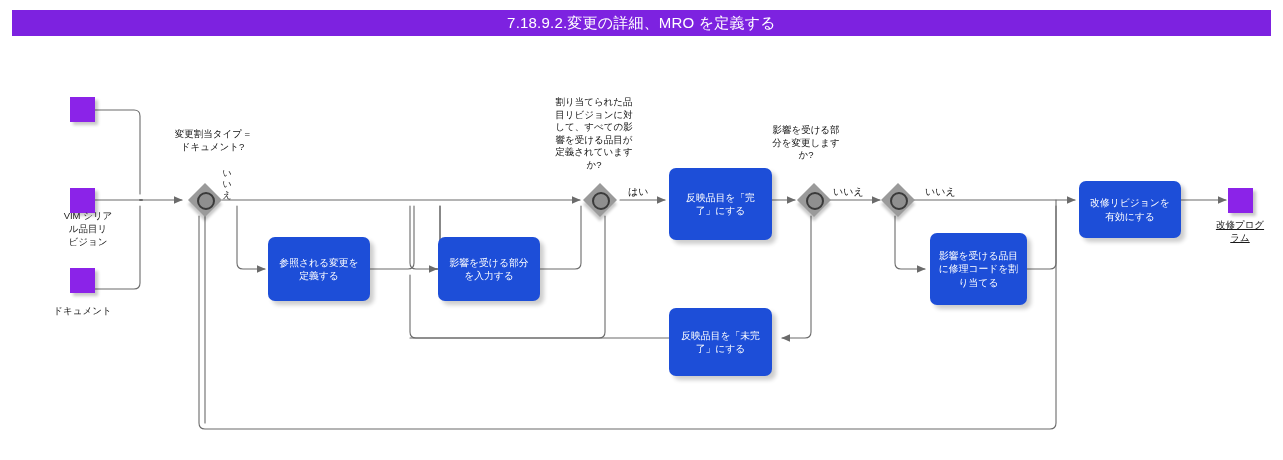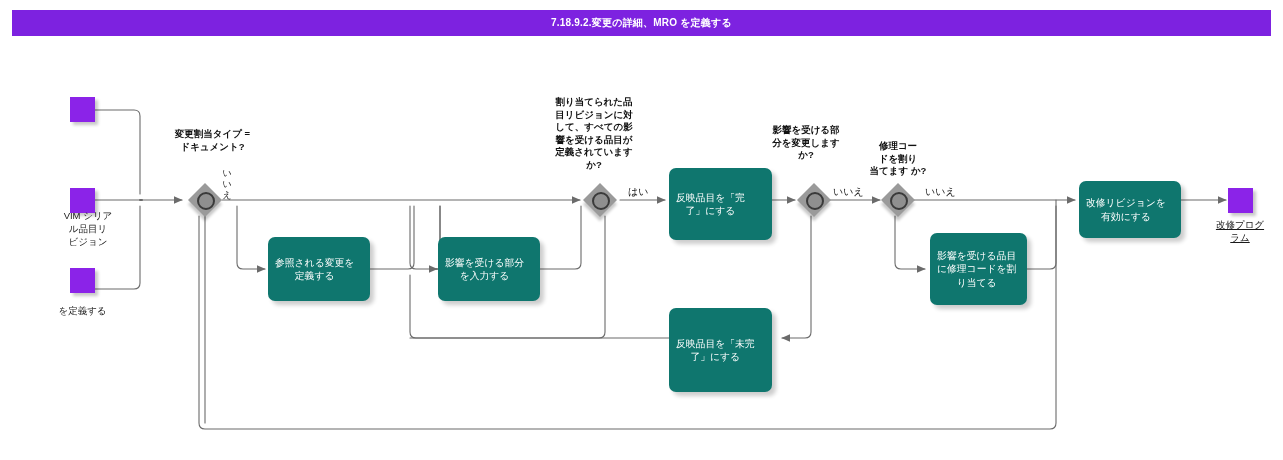--- a/index.html
+++ b/index.html
@@ -5,51 +5,51 @@
   html,body{margin:0;padding:0;background:#ffffff;}
   body{font-family:"Liberation Sans","DejaVu Sans",sans-serif;}
   #canvas{position:relative;width:1283px;height:460px;background:#ffffff;overflow:hidden;}
 
   
   .titlebar{
     position:absolute;left:12px;top:10px;width:1259px;height:26px;
     background:#7d22e0;display:flex;align-items:center;justify-content:center;
   }
   .titlebar .txt{
-    color:#ffffff;font-size:10px;font-weight:bold;letter-spacing:.2px;
+    color:#ffffff;font-size:15px;font-weight:normal;letter-spacing:.2px;
     font-family:"Liberation Sans","DejaVu Sans",sans-serif;
   }
 
   
   #wires{position:absolute;left:0;top:0;width:1283px;height:460px;}
 
   
   .dataobj{position:absolute;width:25px;height:25px;background:#8b23e8;
            box-shadow:3px 3px 3px rgba(0,0,0,.22);}
   .dlabel{position:absolute;text-align:center;font-size:9.5px;color:#1a1a1a;
           line-height:13px;font-family:"Liberation Sans","DejaVu Sans",sans-serif;}
 
   
-  .proc{position:absolute;background:#0f766e;border-radius:7px;
+  .proc{position:absolute;background:#1d4ed8;border-radius:7px;
         box-shadow:4px 4px 4px rgba(0,0,0,.20);
-        display:flex;align-items:center;text-align:center;}
+        display:flex;align-items:center;justify-content:center;text-align:center;}
   .proc span{color:#ffffff;font-size:9.8px;line-height:13.5px;padding:0 7px;
              font-family:"Liberation Sans","DejaVu Sans",sans-serif;}
 
   
   .dec{position:absolute;width:34px;height:34px;}
   .dec .dia{position:absolute;left:0;top:0;width:24px;height:24px;margin:5px;
             background:#9a9a9a;transform:rotate(45deg);
             box-shadow:3px 3px 3px rgba(0,0,0,.22);}
   .dec .ring{position:absolute;left:9px;top:9px;width:14px;height:14px;
              border:2.4px solid #3a3a3a;border-radius:50%;background:#8f8f8f;}
 
   
   .qlabel{position:absolute;text-align:center;font-size:9.5px;color:#111111;
-          line-height:12.5px;font-family:"Liberation Sans","DejaVu Sans",sans-serif;font-weight:bold;}
+          line-height:12.5px;font-family:"Liberation Sans","DejaVu Sans",sans-serif;}
   .elabel{position:absolute;font-size:10px;color:#111111;line-height:12px;
           font-family:"Liberation Sans","DejaVu Sans",sans-serif;}
   .vlabel{position:absolute;font-size:9px;color:#111111;line-height:11px;
           width:10px;text-align:center;
           font-family:"Liberation Sans","DejaVu Sans",sans-serif;}
 </style>
 </head>
 <body>
 
 <div id="canvas">
@@ -112,21 +112,21 @@
       <path d="M205,216 V423"></path>
     </g>
   </svg>
 
   <div class="dataobj" style="left:70px;top:97px;"></div>
 
   <div class="dataobj" style="left:70px;top:188px;"></div>
   <div class="dlabel" style="left:38px;top:209px;width:100px;">VIM シリア<br>ル品目リ<br>ビジョン</div>
 
   <div class="dataobj" style="left:70px;top:268px;"></div>
-  <div class="dlabel" style="left:35px;top:304px;width:95px;">を定義する</div>
+  <div class="dlabel" style="left:35px;top:304px;width:95px;">ドキュメント</div>
 
   <div class="dataobj" style="left:1228px;top:188px;"></div>
   <div class="dlabel" style="left:1196px;top:218px;width:88px;text-decoration:underline;">改修プログ<br>ラム</div>
 
   <div class="dec" style="left:188px;top:183px;">
     <div class="dia"></div>
     <div class="ring"></div>
   </div>
   <div class="qlabel" style="left:160px;top:128px;width:105px;">変更割当タイプ =<br>ドキュメント?</div>
   <div class="vlabel" style="left:222px;top:168px;">い<br>い<br>え</div>
@@ -142,36 +142,35 @@
     <div class="dia"></div>
     <div class="ring"></div>
   </div>
   <div class="qlabel" style="left:760px;top:124px;width:92px;">影響を受ける部<br>分を変更します<br>か?</div>
   <div class="elabel" style="left:833px;top:186px;">いいえ</div>
 
   <div class="dec" style="left:881px;top:183px;">
     <div class="dia"></div>
     <div class="ring"></div>
   </div>
-  <div class="qlabel" style="left:862px;top:140px;width:72px;">修理コー<br>ドを割り<br>当てます か?</div>
   <div class="elabel" style="left:925px;top:186px;">いいえ</div>
 
   <div class="proc" style="left:438px;top:237px;width:102px;height:64px;">
     <span>影響を受ける部分<br>を入力する</span>
   </div>
 
   <div class="proc" style="left:268px;top:237px;width:102px;height:64px;">
     <span>参照される変更を<br>定義する</span>
   </div>
 
   <div class="proc" style="left:669px;top:168px;width:103px;height:72px;">
     <span>反映品目を「完<br>了」にする</span>
   </div>
 
-  <div class="proc" style="left:669px;top:308px;width:103px;height:84px;">
+  <div class="proc" style="left:669px;top:308px;width:103px;height:68px;">
     <span>反映品目を「未完<br>了」にする</span>
   </div>
 
   <div class="proc" style="left:1079px;top:181px;width:102px;height:57px;">
     <span>改修リビジョンを<br>有効にする</span>
   </div>
 
   <div class="proc" style="left:930px;top:233px;width:97px;height:72px;">
     <span>影響を受ける品目<br>に修理コードを割<br>り当てる</span>
   </div>

